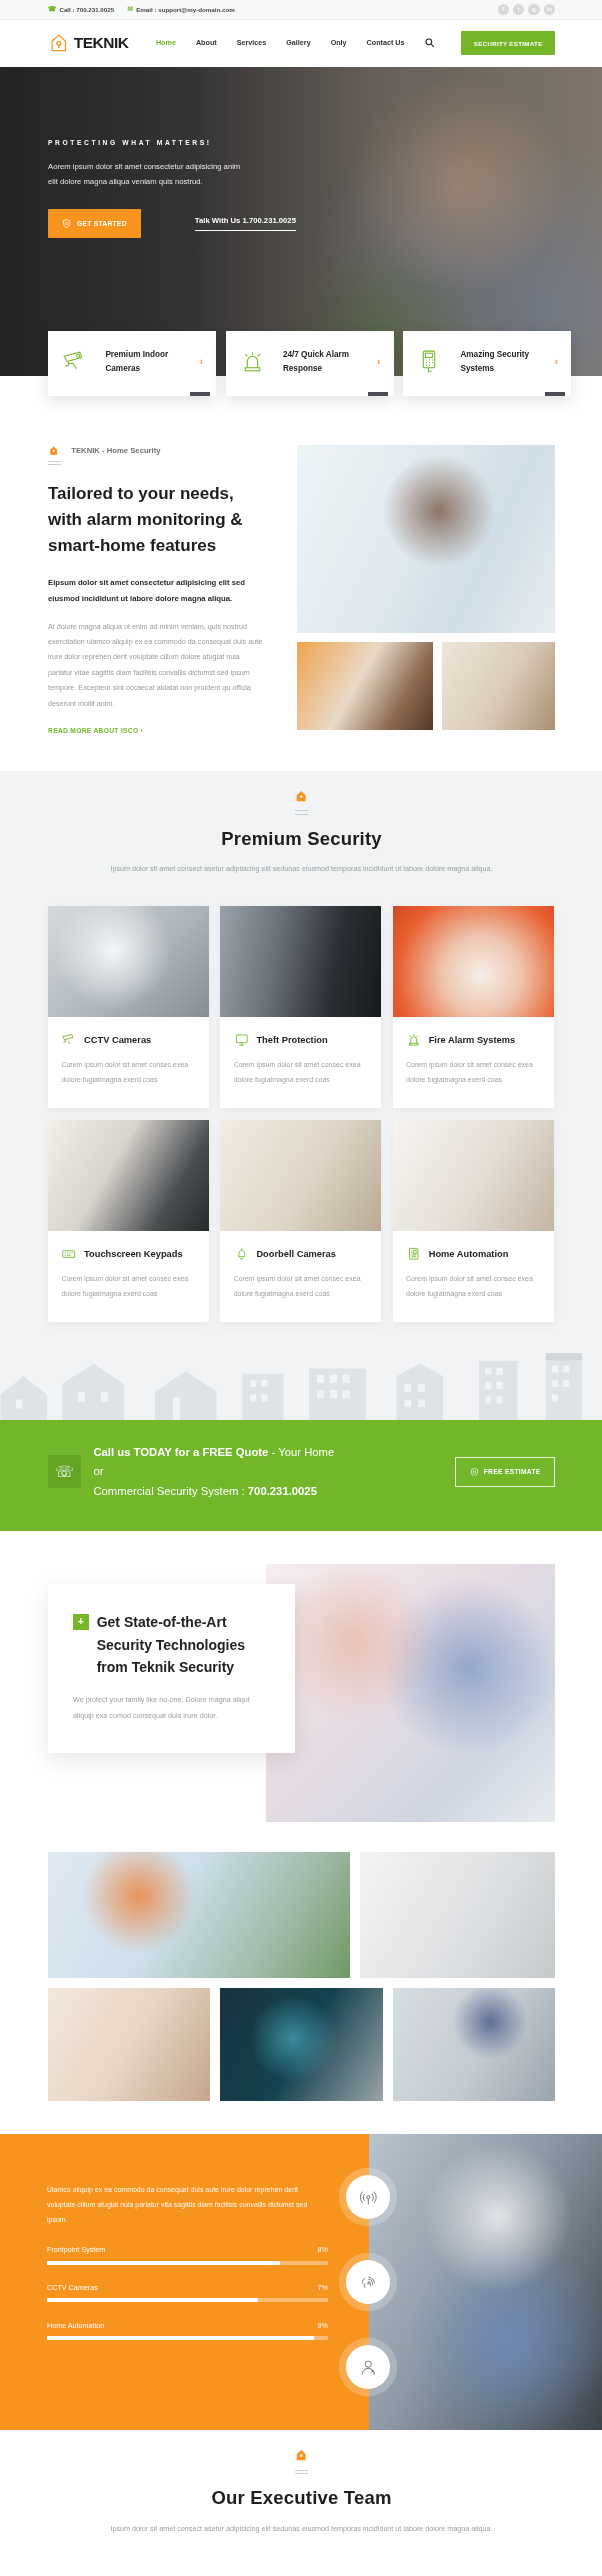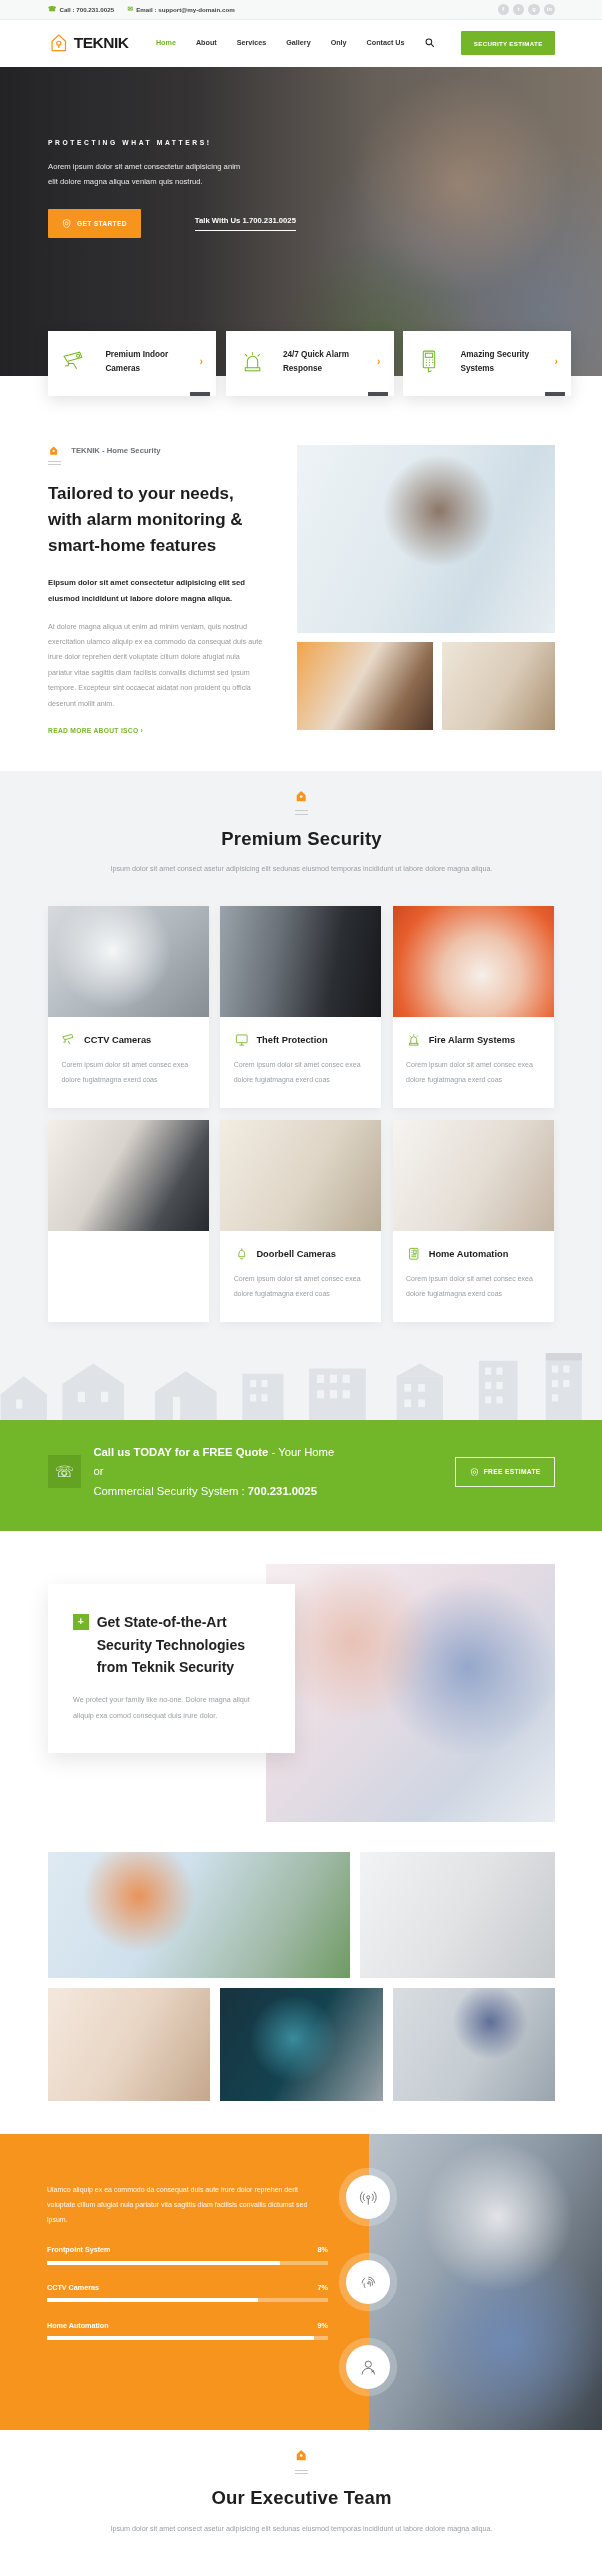--- a/index.html
+++ b/index.html
@@ -140,21 +140,21 @@
   
   .orange{background:var(--orange);position:relative;height:296px;overflow:hidden;}
   .orange-img{position:absolute;right:0;top:0;width:234px;height:100%;background:
       radial-gradient(circle at 55% 28%,rgba(235,235,238,.9),transparent 30%),
       radial-gradient(circle at 60% 70%,rgba(110,140,190,.8),transparent 40%),
       linear-gradient(120deg,#b9c3cc 0%,#8d9aa6 45%,#3c434b 100%);}
   .orange .content{position:absolute;left:47px;top:38px;width:289px;}
   .orange h2{color:#fff;font-size:15.5px;line-height:1.8;font-weight:bold;}
   .orange .desc{color:rgba(255,255,255,.95);font-size:7px;line-height:2.2;margin-top:9.3px;width:278px;}
   .bar-block{margin-top:17.5px;width:281px;}
-  .bar-row{display:flex;justify-content:space-between;color:#fff;font-size:7.2px;font-weight:bold;margin-bottom:6.2px;}
+  .bar-row{display:flex;justify-content:space-between;color:#fff;font-size:7.2px;font-weight:normal;margin-bottom:6.2px;}
   .track{height:4.1px;background:rgba(255,255,255,.38);}
   .fill{height:4.1px;background:#fff;}
   .ocircles{position:absolute;left:346px;top:0;height:100%;display:flex;flex-direction:column;justify-content:space-around;z-index:3;padding:20.6px 0;}
   .ocircle{width:44px;height:44px;border-radius:50%;background:#fff;box-shadow:0 0 0 7.2px rgba(255,255,255,.22);
     display:flex;align-items:center;justify-content:center;}
 
   
   .team{background:#fff;padding-bottom:36px;}
 </style>
 </head>
@@ -365,20 +365,32 @@
                 <path d="M26 8 V13 M12 12 L16 16 M40 12 L36 16"></path>
               </svg>
               </span>
             <div class="pm-title">Fire Alarm Systems</div>
           </div>
           <div class="pm-text">Corem ipsum dolor sit amet consec exea dolore fugiatmagna exerd coas</div>
         </div>
       </div>
       <div class="pm-card">
         <div class="pm-img img-keypad"></div>
+        <div class="pm-body">
+          <div class="pm-title-row">
+            <span>
+              <svg width="15.5" height="15.5" viewBox="0 0 52 52" fill="none" stroke="#75b628" stroke-width="3">
+                <rect x="6" y="16" width="40" height="22" rx="2"></rect>
+                  <path d="M12 23 h4 M20 23 h4 M28 23 h4 M36 23 h4 M12 31 h4 M20 31 h12"></path>
+              </svg>
+              </span>
+            <div class="pm-title">Touchscreen Keypads</div>
+          </div>
+          <div class="pm-text">Corem ipsum dolor sit amet consec exea dolore fugiatmagna exerd coas</div>
+        </div>
       </div>
       <div class="pm-card">
         <div class="pm-img img-doorbell"></div>
         <div class="pm-body">
           <div class="pm-title-row">
             <span>
               <svg width="15.5" height="15.5" viewBox="0 0 52 52" fill="none" stroke="#75b628" stroke-width="3">
                 <path d="M16 36 C16 22 18 14 26 14 C34 14 36 22 36 36 Z"></path>
                   <path d="M26 14 V8 M22 40 a4 4 0 0 0 8 0"></path>
               </svg>

